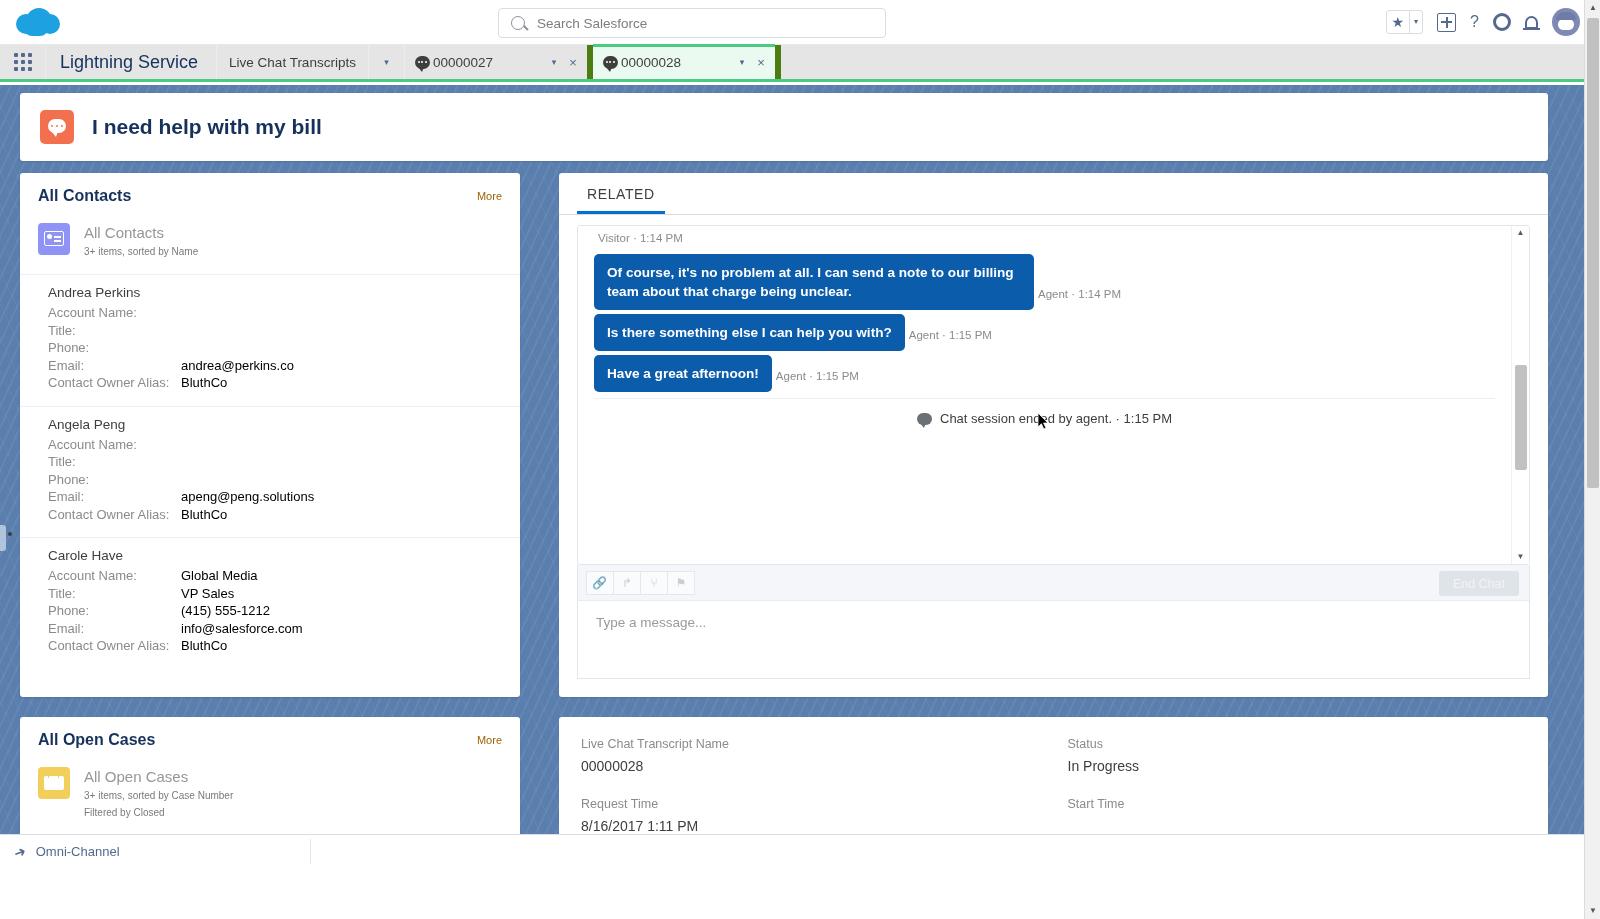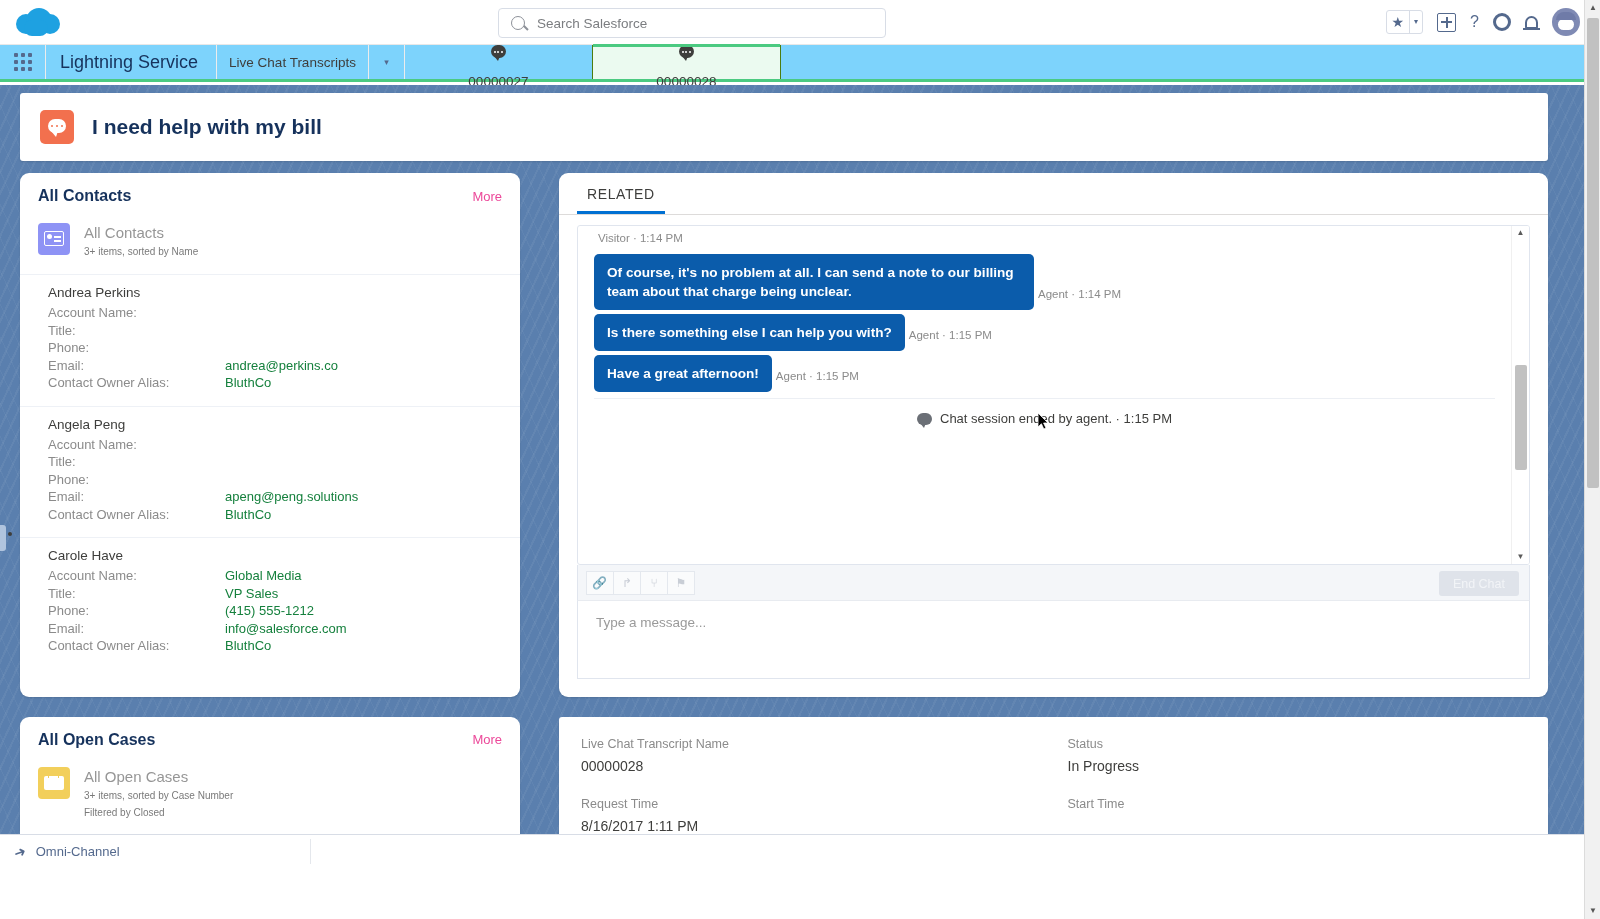--- a/index.html
+++ b/index.html
@@ -87,21 +87,21 @@
     border-radius: 8px; left: 6px; top: 11px;
   }
   .avatar::after {
     content: ""; position: absolute; width: 20px; height: 8px;
     background: #6f7ba8; border-radius: 10px 10px 0 0; left: 4px; top: 4px;
   }
 
   
   .tabbar {
     position: absolute; top: 45px; left: 0; width: 1600px; height: 37px;
-    background: #7dd3fc; display: flex; align-items: stretch;
+    background: #e5e5e5; display: flex; align-items: stretch;
     border-bottom: 3px solid #4bca81;
   }
   .waffle {
     width: 46px; display: flex; align-items: center; justify-content: center;
     border-right: 1px solid #ececec; cursor: pointer;
   }
   .waffle-grid {
     display: grid; grid-template-columns: repeat(3, 4px);
     grid-template-rows: repeat(3, 4px); gap: 3px;
   }
@@ -114,22 +114,22 @@
   .nav-item {
     display: flex; align-items: center; padding: 0 12px;
     font-size: 13.5px; color: #3e3e3c; border-right: 1px solid #ececec;
   }
   .nav-caret {
     display: flex; align-items: center; justify-content: center; width: 36px;
     font-size: 9px; color: #54698d; border-right: 1px solid #ececec; cursor: pointer;
   }
   .wtab {
     display: flex; align-items: center; width: 188px;
-    border-right: 1px solid #4d7c0f; padding: 0 10px; gap: 16px;
-    font-size: 13.5px; color: #3e3e3c; position: relative; cursor: pointer; flex-direction: column;
+    border-right: 6px solid #4d7c0f; padding: 0 10px; gap: 3px;
+    font-size: 13.5px; color: #3e3e3c; position: relative; cursor: pointer;
   }
   .wtab.active { background: #ebfaf0; }
   .wtab.active::after {
     content: ""; position: absolute; left: 0; right: 0; top: -1px;
     height: 3px; background: #4bca81;
   }
   .chat-bubble-ic {
     width: 15px; height: 13px; background: #3e3e3c; border-radius: 7px;
     position: relative; flex: none;
   }
@@ -196,29 +196,29 @@
   .rb-icon .bub i:nth-child(1) { left: 3px; }
   .rb-icon .bub i:nth-child(2) { left: 7.8px; }
   .rb-icon .bub i:nth-child(3) { left: 12.6px; }
   .rb-title {
     margin-left: 18px; font-size: 21px; color: #16325c; font-weight: bold;
   }
 
   
   .left-col { position: absolute; left: 20px; top: 88px; width: 500px; }
   .card {
-    background: #fff; border-radius: 9px; box-shadow: 0 1px 2px rgba(0,0,0,.12);
+    background: #fff; border-radius: 3px; box-shadow: 0 1px 2px rgba(0,0,0,.12);
     margin-bottom: 20px; overflow: hidden;
   }
   .card-head {
     height: 46px; display: flex; align-items: center; padding: 0 18px;
     justify-content: space-between;
   }
   .card-title { font-size: 16px; font-weight: bold; color: #16325c; }
-  .card-more { font-size: 13px; color: #ec4899; cursor: pointer; }
+  .card-more { font-size: 11px; color: #a16207; cursor: pointer; }
   .list-head { display: flex; padding: 4px 18px 14px 18px; gap: 14px; }
   .lh-icon {
     width: 32px; height: 32px; border-radius: 4px; flex: none; position: relative;
   }
   .lh-icon.contacts { background: #8e93f5; }
   .lh-icon.cases { background: #f2cf5b; }
   .lh-icon .card-glyph {
     position: absolute; left: 6px; top: 8px; width: 20px; height: 15px;
     border: 1.8px solid #fff; border-radius: 2px;
   }
@@ -239,21 +239,21 @@
     border-bottom: none; border-radius: 2px 2px 0 0; left: 4px; top: -4px;
   }
   .lh-text .lh-name { font-size: 15px; color: #969696; line-height: 20px; }
   .lh-text .lh-sub { font-size: 10px; color: #7a7a7a; line-height: 17px; }
 
   .contact-block { padding: 10px 18px 14px 28px; border-top: 1px solid #eef1f6; }
   .contact-block:first-of-type { border-top: 1px solid #eef1f6; }
   .c-name { font-size: 13.5px; color: #3e3e3c; margin-bottom: 4px; }
   .c-row { display: flex; font-size: 13px; line-height: 17.5px; }
   .c-label { width: 133px; color: #8b8b8b; }
-  .c-val { color: #15803d; margin-left: 44px; }
+  .c-val { color: #000000; }
   .case-row { padding: 12px 18px 12px 28px; border-top: 1px solid #eef1f6;
               font-size: 13.5px; color: #3e3e3c; }
 
   
   .right-col { position: absolute; left: 528px; top: 88px; width: 1020px; padding-left: 31px; }
   .tabs-row {
     height: 42px; display: flex; align-items: flex-end;
     border-bottom: 1px solid #dddbda; padding-left: 18px;
   }
   .rtab {

